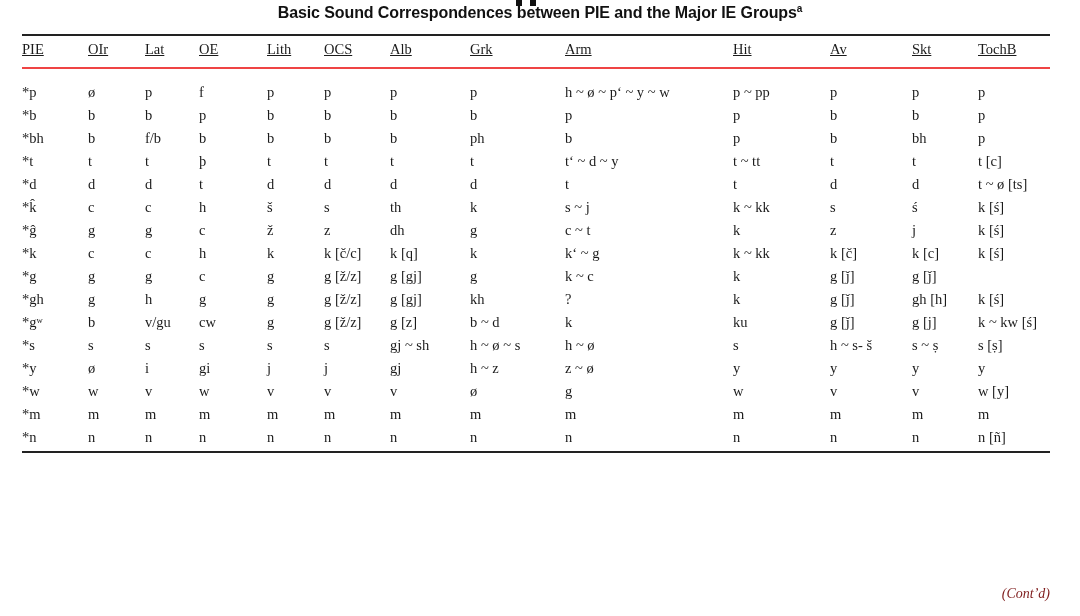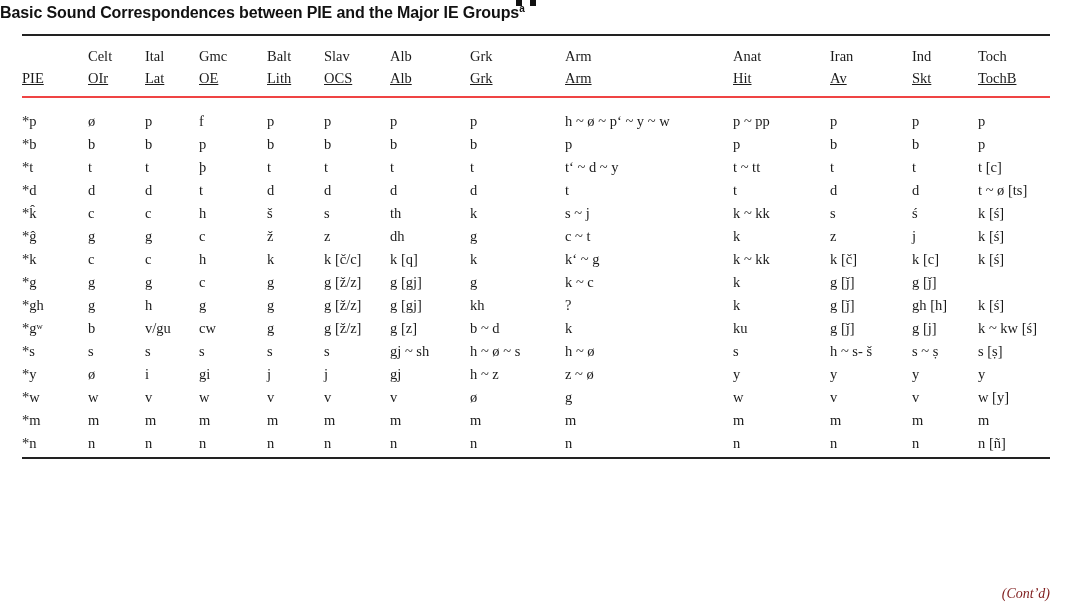--- a/index.html
+++ b/index.html
@@ -30,21 +30,21 @@
     width: 6px;
     height: 6px;
     background: #111;
   }
 
   .title {
     position: absolute;
     top: 4px;
     left: 0;
     width: 100%;
-    text-align: left;
+    text-align: center;
     font-family: "Liberation Sans", "DejaVu Sans", sans-serif;
     font-weight: bold;
     font-size: 16px;
     letter-spacing: -0.1px;
     color: #111;
   }
   .title sup {
     font-size: 10px;
     line-height: 0;
   }
@@ -118,35 +118,20 @@
       <col style="width: 66px;">
       <col style="width: 80px;">
       <col style="width: 95px;">
       <col style="width: 168px;">
       <col style="width: 97px;">
       <col style="width: 82px;">
       <col style="width: 66px;">
       <col style="width: 72px;">
     </colgroup>
   <thead>
-    <tr class="groups">
-        <th></th>
-        <th>Celt</th>
-        <th>Ital</th>
-        <th>Gmc</th>
-        <th>Balt</th>
-        <th>Slav</th>
-        <th>Alb</th>
-        <th>Grk</th>
-        <th>Arm</th>
-        <th>Anat</th>
-        <th>Iran</th>
-        <th>Ind</th>
-        <th>Toch</th>
-      </tr>
     <tr class="langs">
         <th>PIE</th>
         <th>OIr</th>
         <th>Lat</th>
         <th>OE</th>
         <th>Lith</th>
         <th>OCS</th>
         <th>Alb</th>
         <th>Grk</th>
         <th>Arm</th>
@@ -181,20 +166,35 @@
         <td>b</td>
         <td>b</td>
         <td>b</td>
         <td>p</td>
         <td>p</td>
         <td>b</td>
         <td>b</td>
         <td>p</td>
       </tr>
       <tr>
+        <td>*bh</td>
+        <td>b</td>
+        <td>f/b</td>
+        <td>b</td>
+        <td>b</td>
+        <td>b</td>
+        <td>b</td>
+        <td>ph</td>
+        <td>b</td>
+        <td>p</td>
+        <td>b</td>
+        <td>bh</td>
+        <td>p</td>
+      </tr>
+      <tr>
         <td>*t</td>
         <td>t</td>
         <td>t</td>
         <td>þ</td>
         <td>t</td>
         <td>t</td>
         <td>t</td>
         <td>t</td>
         <td>t‘ ~ d ~ y</td>
         <td>t ~ tt</td>

